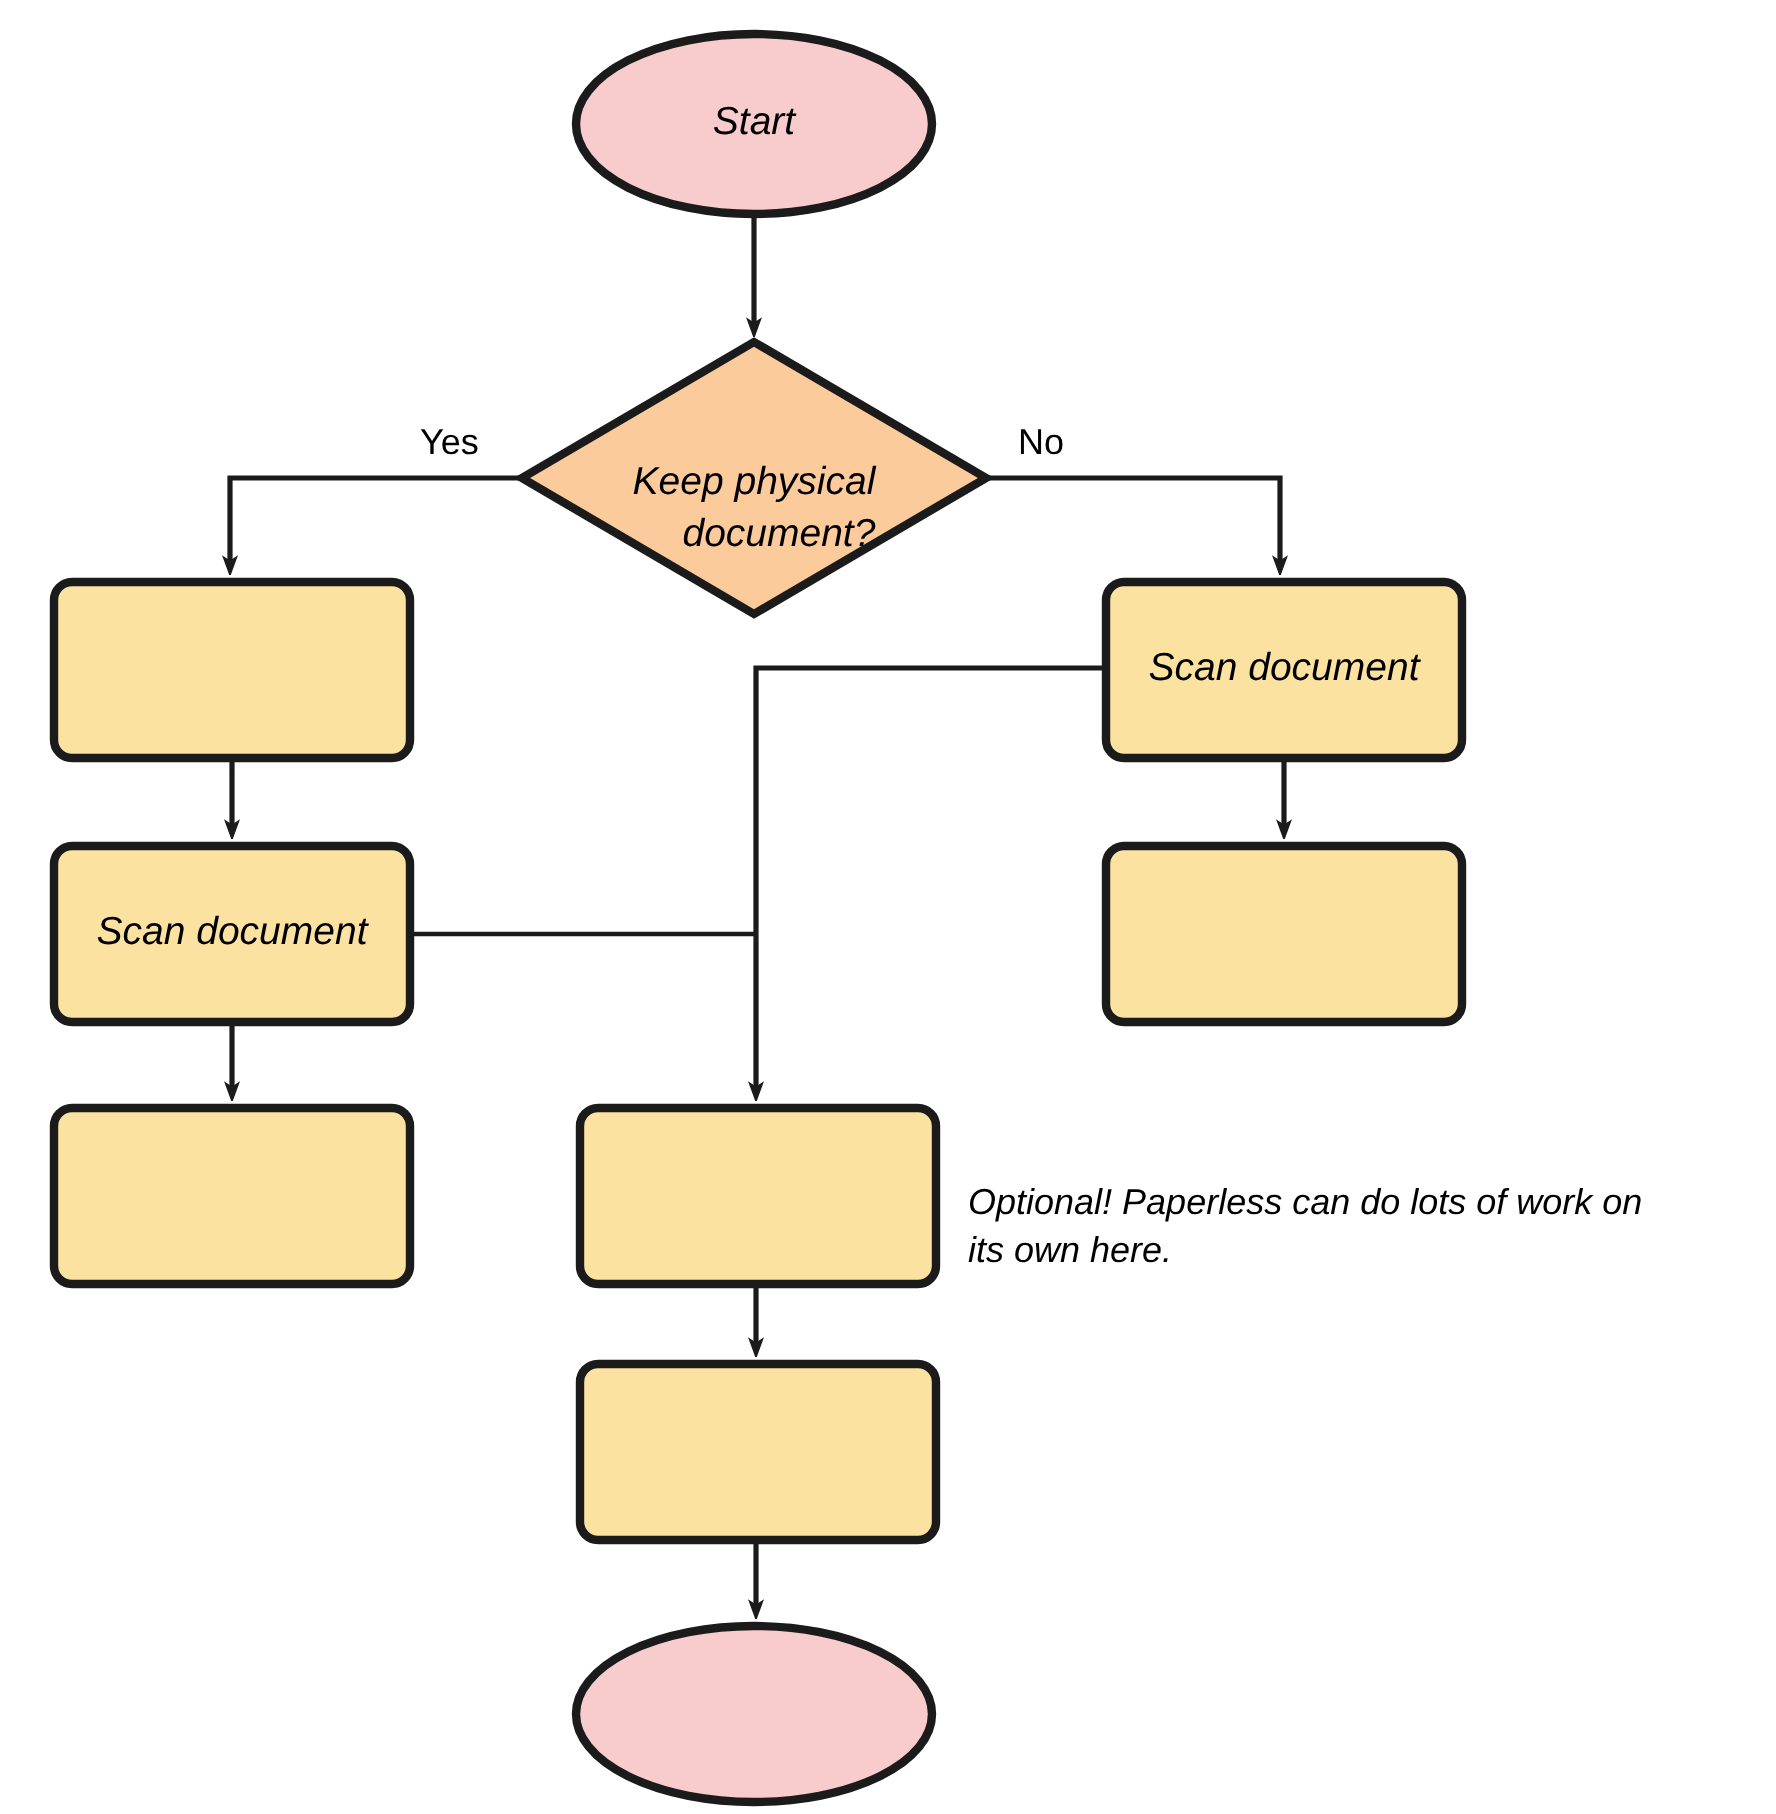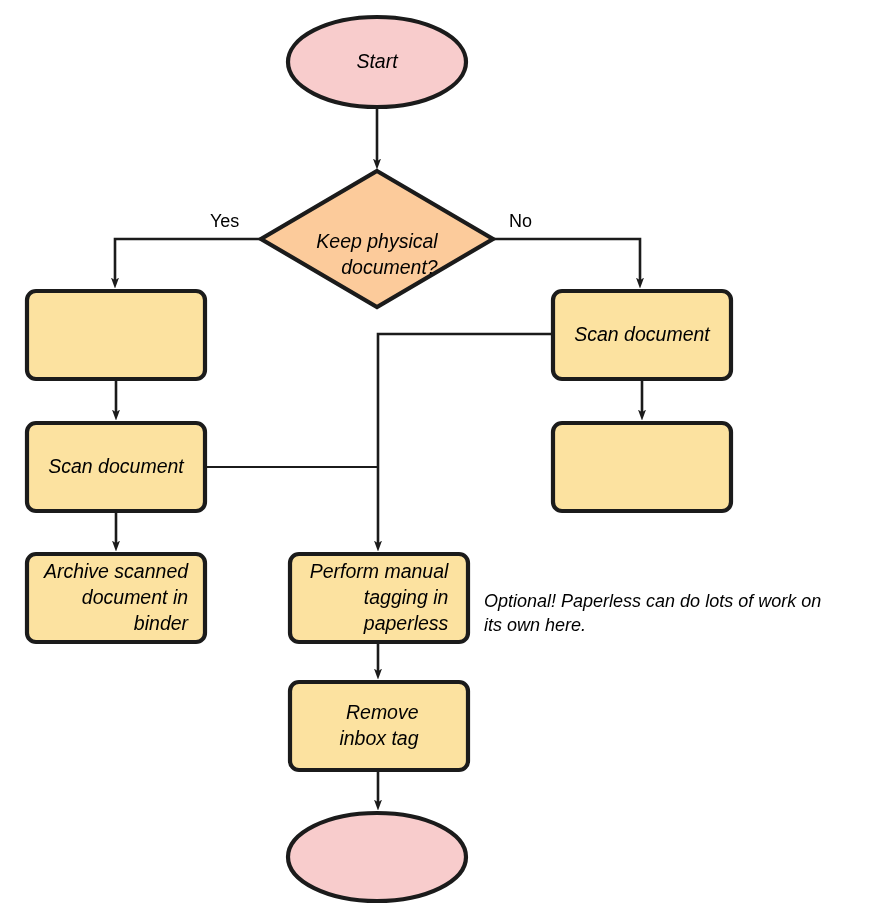--- a/index.html
+++ b/index.html
@@ -111,33 +111,25 @@
   </svg>
 
   <div class="node-label" style="left:288px; top:17px; width:178px; height:90px;">Start</div>
 
   <div class="node-label" style="left:277px; top:212px; width:200px; height:54px;margin-top:16px;">Keep physical
 document?</div>
 
 
   <div class="node-label" style="left:27px; top:423px; width:178px; height:88px;">Scan document</div>
 
-  <div class="node-label" style="left:27px; top:554px; width:178px; height:88px;">Archive scanned
-document in
-binder</div>
 
   <div class="node-label" style="left:553px; top:291px; width:178px; height:88px;">Scan document</div>
 
 
-  <div class="node-label" style="left:290px; top:554px; width:178px; height:88px;">Perform manual
-tagging in
-paperless</div>
 
-  <div class="node-label" style="left:290px; top:682px; width:178px; height:88px;">Remove
-inbox tag</div>
 
 
   <div class="edge-label" style="left:210px; top:211px;">Yes</div>
 
   <div class="edge-label" style="left:509px; top:211px;text-align:center;">No</div>
 
   <div class="note-text" style="left:484px; top:589px; width:404px;">Optional! Paperless can do lots of work on
 its own here.</div>
 
 </div>

